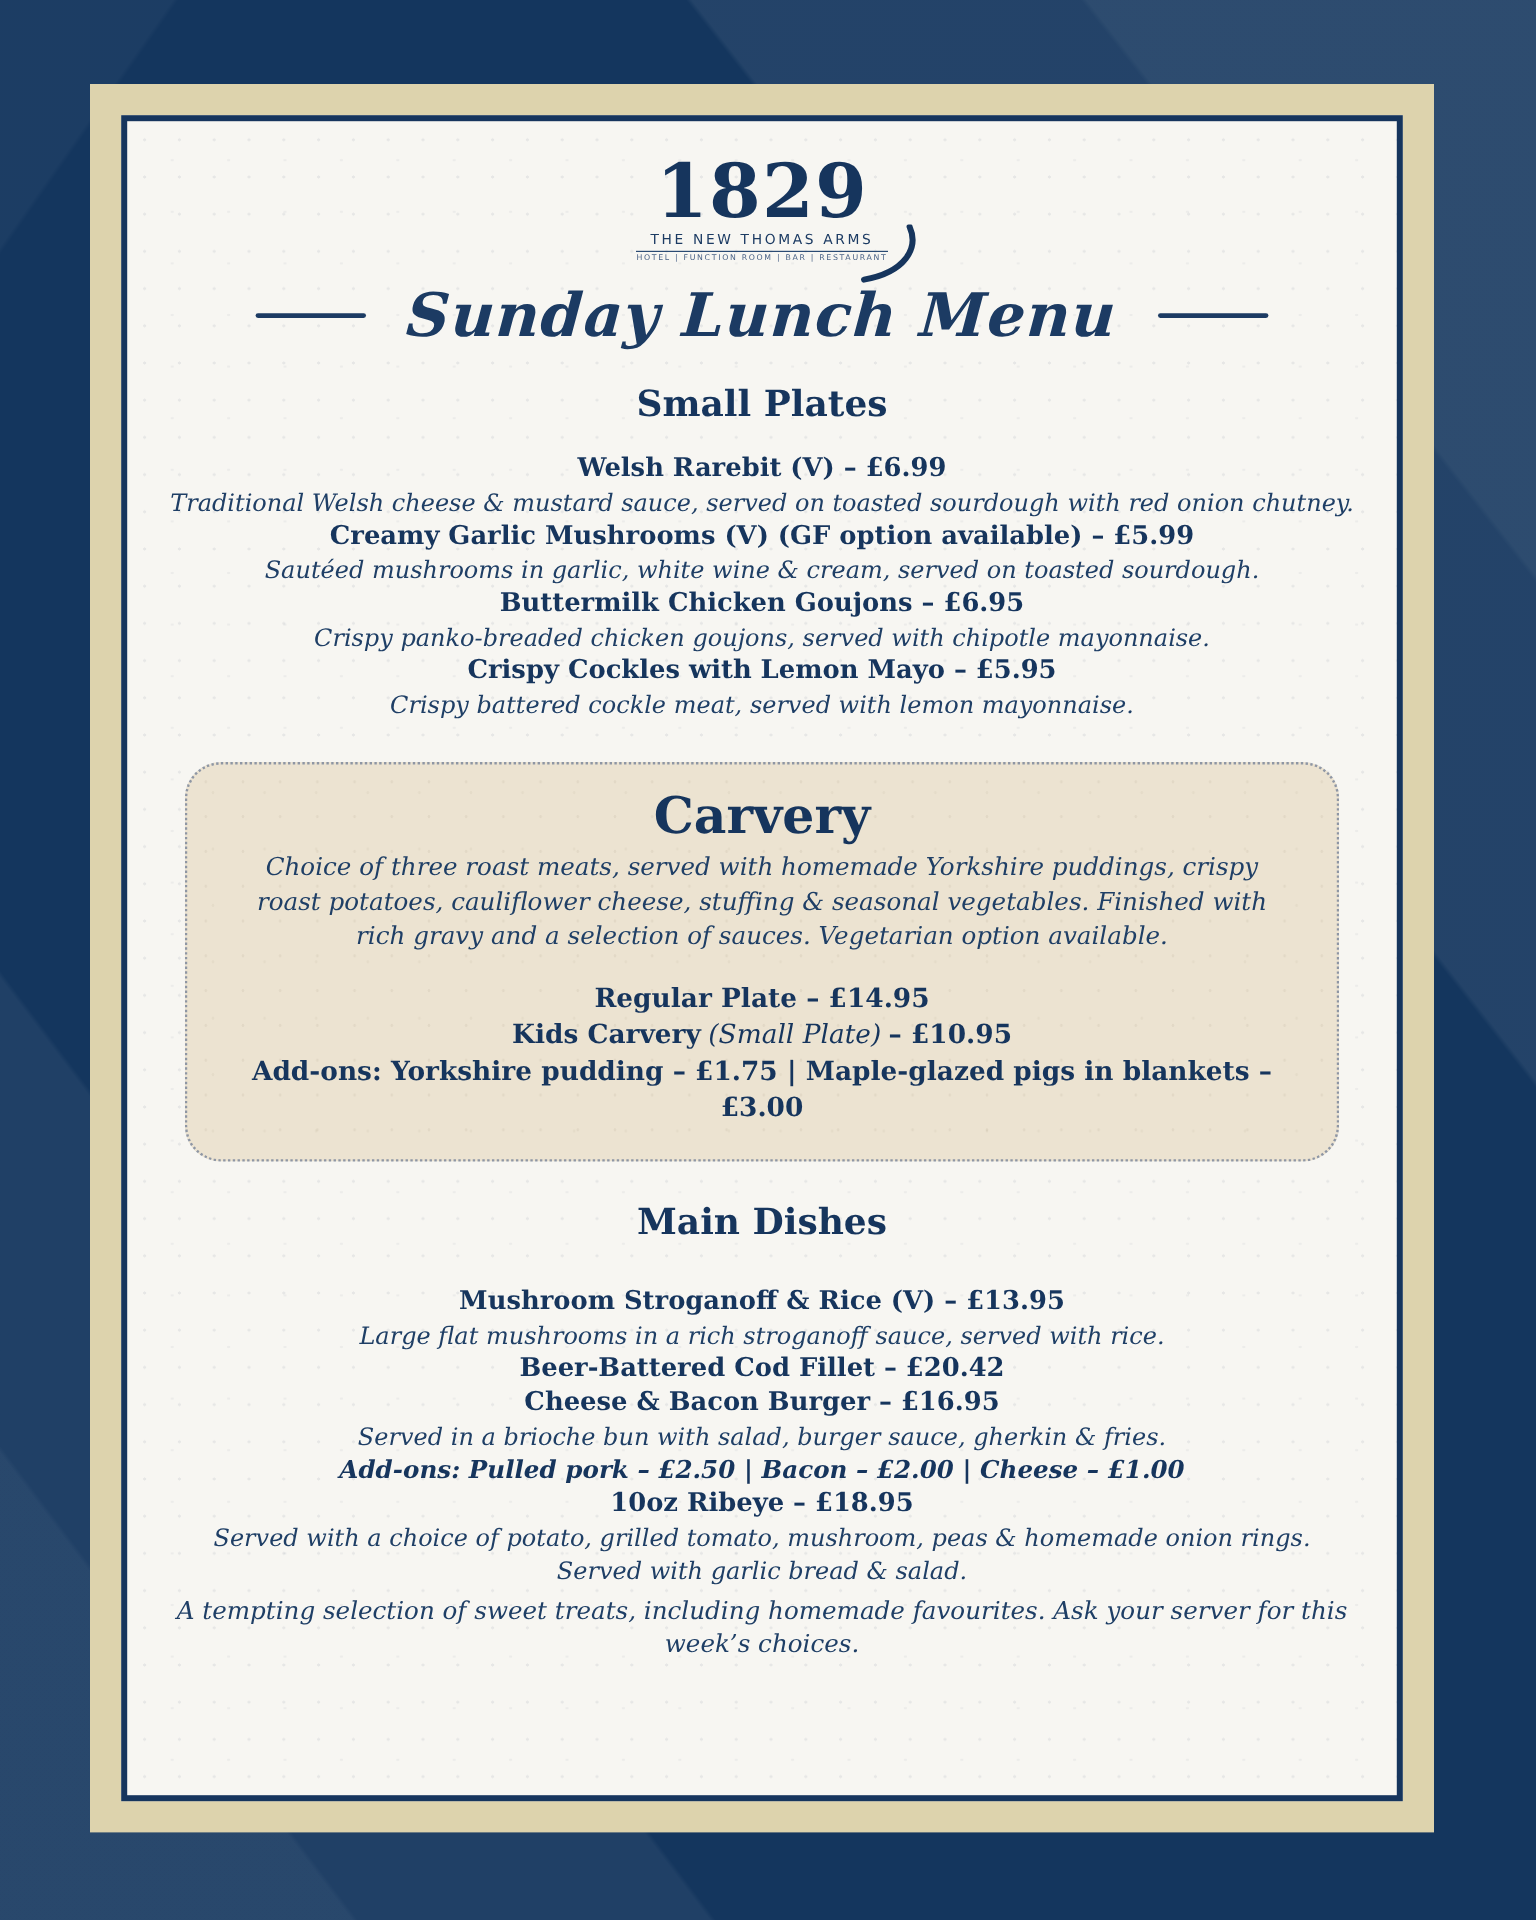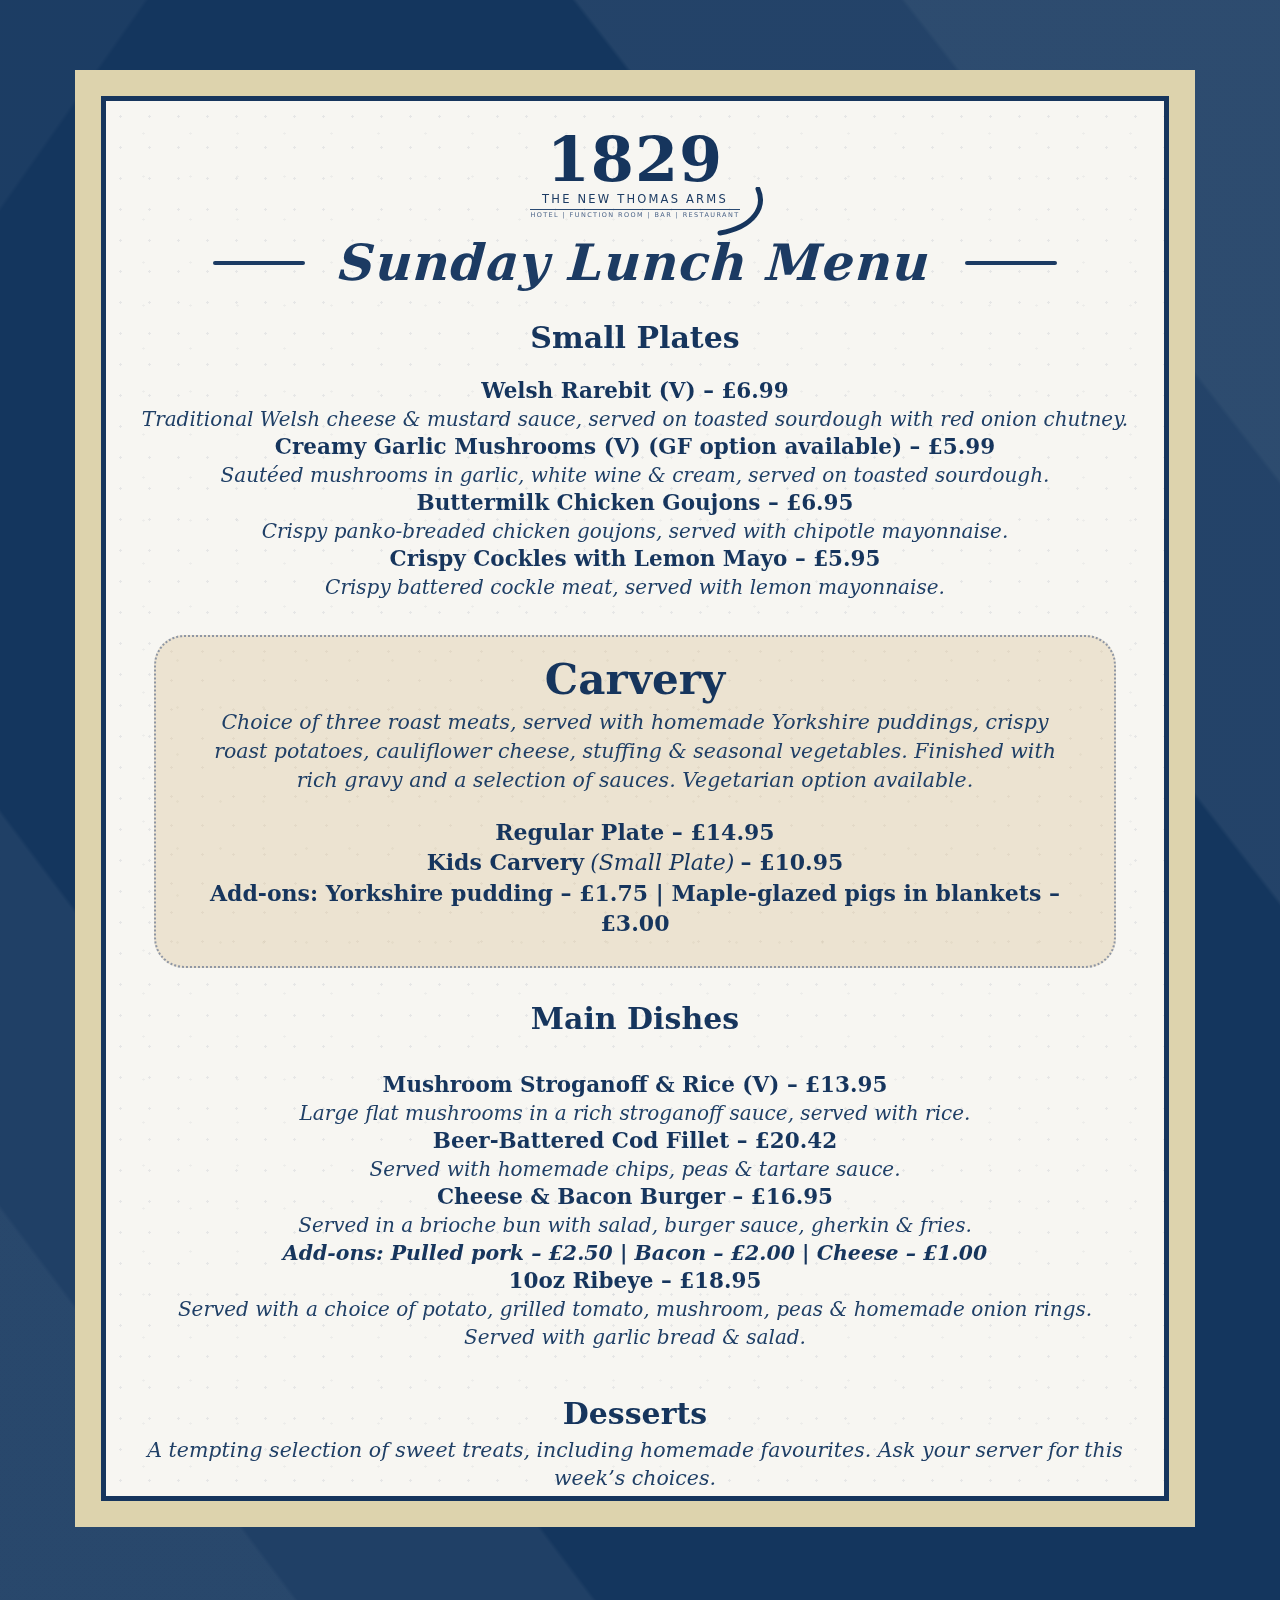--- a/index.html
+++ b/index.html
@@ -187,34 +187,32 @@
 
     
     <h2 class="section-heading h-main-dishes">Main Dishes</h2>
     <div class="items items-main">
       <div>
         <div class="item-name">Mushroom Stroganoff &amp; Rice (V) – £13.95</div>
         <div class="item-desc">Large flat mushrooms in a rich stroganoff sauce, served with rice.</div>
       </div>
       <div>
         <div class="item-name">Beer-Battered Cod Fillet – £20.42</div>
-        <div class="item-desc">Served with homemade chips, peas &amp; tartare sauce.</div>
       </div>
       <div>
         <div class="item-name">Cheese &amp; Bacon Burger – £16.95</div>
         <div class="item-desc">Served in a brioche bun with salad, burger sauce, gherkin &amp; fries.</div>
         <div class="item-addons">Add-ons: Pulled pork – £2.50 | Bacon – £2.00 | Cheese – £1.00</div>
       </div>
       <div>
         <div class="item-name">10oz Ribeye – £18.95</div>
         <div class="item-desc">Served with a choice of potato, grilled tomato, mushroom, peas &amp; homemade onion rings.</div>
       </div>
       <div>
         <div class="item-desc">Served with garlic bread &amp; salad.</div>
       </div>
     </div>
 
     
-    <h2 class="section-heading h-desserts">Desserts</h2>
     <div class="desserts-desc">A tempting selection of sweet treats, including homemade favourites. Ask your server for this week’s choices.</div>
 
   </div>
 </div>
 
 </body></html>

